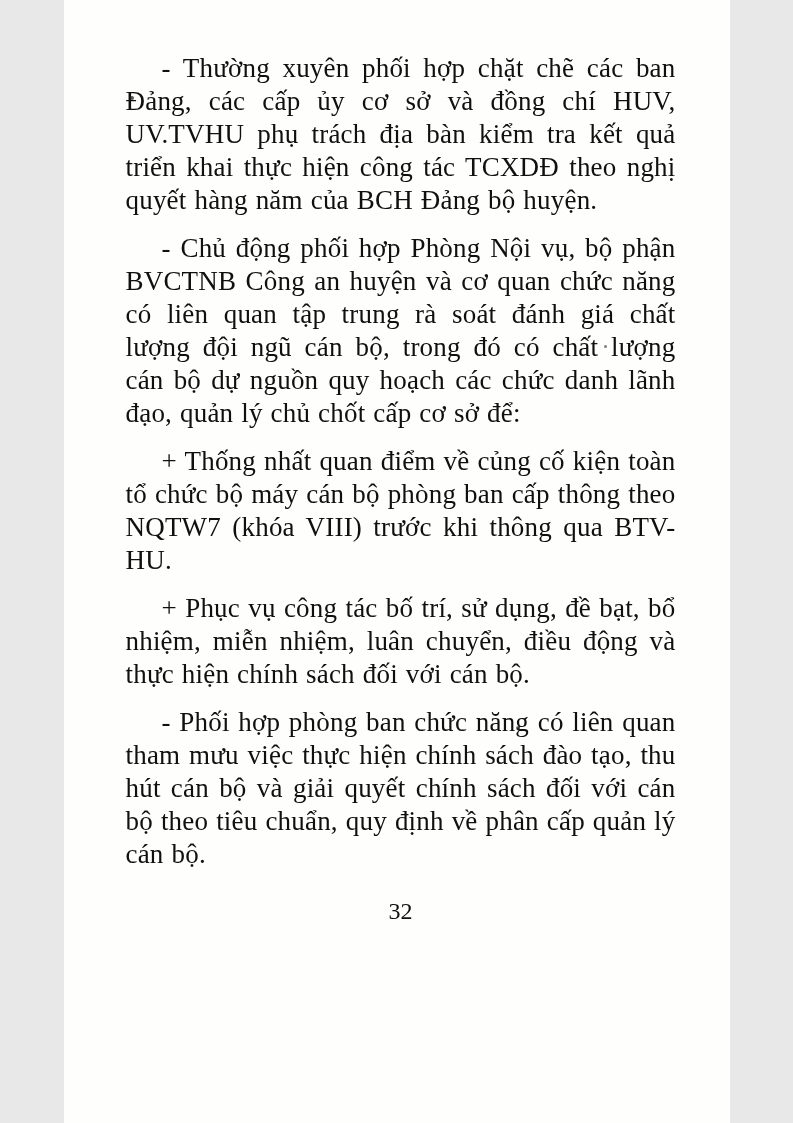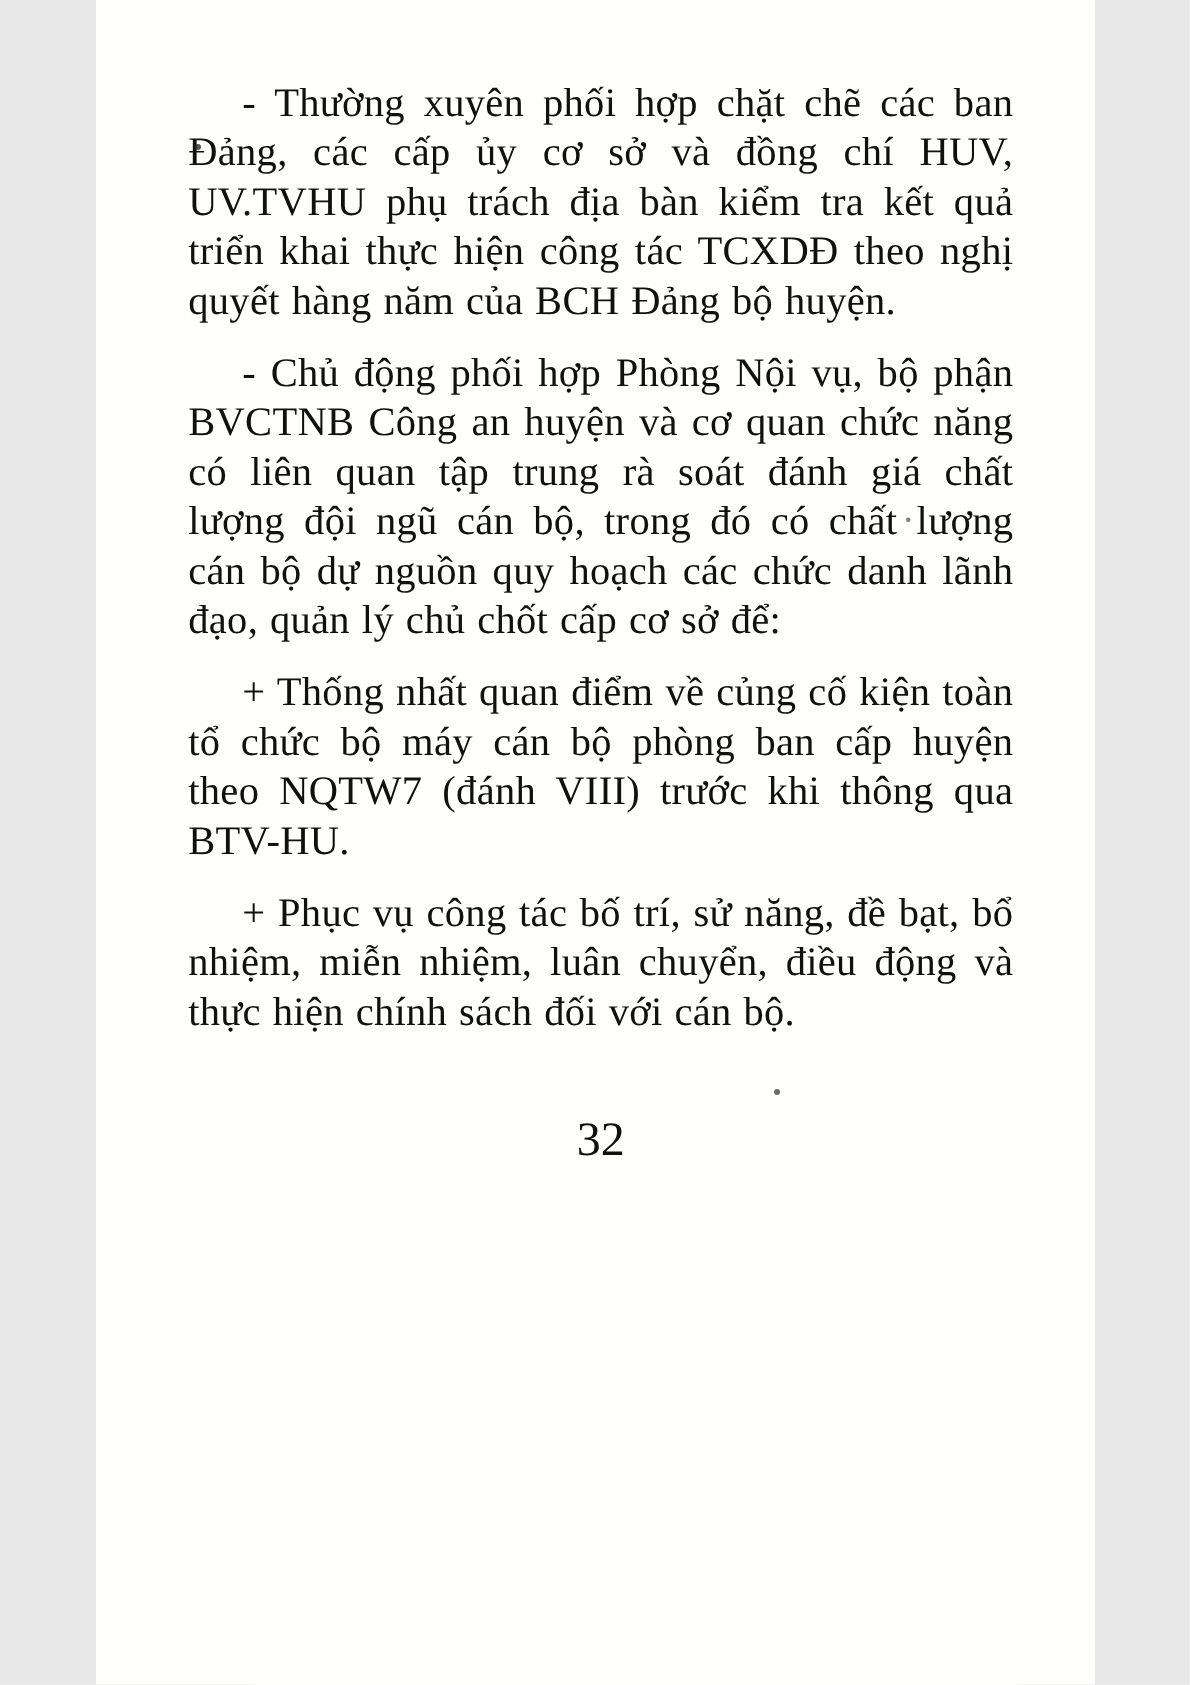--- a/index.html
+++ b/index.html
@@ -24,45 +24,46 @@
     color: #101010;
     text-align: justify;
     letter-spacing: 0.2px;
   }
   .para {
     margin: 0 0 15px 0;
     text-indent: 36px;
     word-spacing: 1px;
   }
   .page-number {
-    margin-top: 50px;
+    margin-top: 27px;
     text-align: center;
     font-family: "Liberation Serif", "DejaVu Serif", serif;
-    font-size: 32px;
+    font-size: 24px;
     color: #101010;
   }
   .speck {
     position: absolute;
     background: #2a2a2a;
     border-radius: 50%;
   }
   .speck-1 { left: 66px;  top: 96px;  width: 4px; height: 4px; opacity: .8; }
   .speck-2 { left: 452px; top: 726px; width: 4px; height: 4px; opacity: .7; }
   .speck-3 { left: 540px; top: 345px; width: 3px; height: 3px; opacity: .6; }
   .speck-4 { left: 736px; top: 120px; width: 3px; height: 3px; opacity: .5; }
 </style>
 </head>
 <body>
 
 <div class="sheet">
   <div class="textblock">
     <p class="para">- Thường xuyên phối hợp chặt chẽ các ban Đảng, các cấp ủy cơ sở và đồng chí HUV, UV.TVHU phụ trách địa bàn kiểm tra kết quả triển khai thực hiện công tác TCXDĐ theo nghị quyết hàng năm của BCH Đảng bộ huyện.</p>
     <p class="para">- Chủ động phối hợp Phòng Nội vụ, bộ phận BVCTNB Công an huyện và cơ quan chức năng có liên quan tập trung rà soát đánh giá chất lượng đội ngũ cán bộ, trong đó có chất lượng cán bộ dự nguồn quy hoạch các chức danh lãnh đạo, quản lý chủ chốt cấp cơ sở để:</p>
-    <p class="para">+ Thống nhất quan điểm về củng cố kiện toàn tổ chức bộ máy cán bộ phòng ban cấp huyện theo NQTW7 (đánh VIII) trước khi thông qua BTV-HU.</p>
-    <p class="para">+ Phục vụ công tác bố trí, sử năng, đề bạt, bổ nhiệm, miễn nhiệm, luân chuyển, điều động và thực hiện chính sách đối với cán bộ.</p>
+    <p class="para">+ Thống nhất quan điểm về củng cố kiện toàn tổ chức bộ máy cán bộ phòng ban cấp thông theo NQTW7 (khóa VIII) trước khi thông qua BTV-HU.</p>
+    <p class="para">+ Phục vụ công tác bố trí, sử dụng, đề bạt, bổ nhiệm, miễn nhiệm, luân chuyển, điều động và thực hiện chính sách đối với cán bộ.</p>
+    <p class="para">- Phối hợp phòng ban chức năng có liên quan tham mưu việc thực hiện chính sách đào tạo, thu hút cán bộ và giải quyết chính sách đối với cán bộ theo tiêu chuẩn, quy định về phân cấp quản lý cán bộ.</p>
   </div>
 
   <div class="page-number">32</div>
 
   <div class="speck speck-1"></div>
   <div class="speck speck-2"></div>
   <div class="speck speck-3"></div>
   <div class="speck speck-4"></div>
 </div>
 

